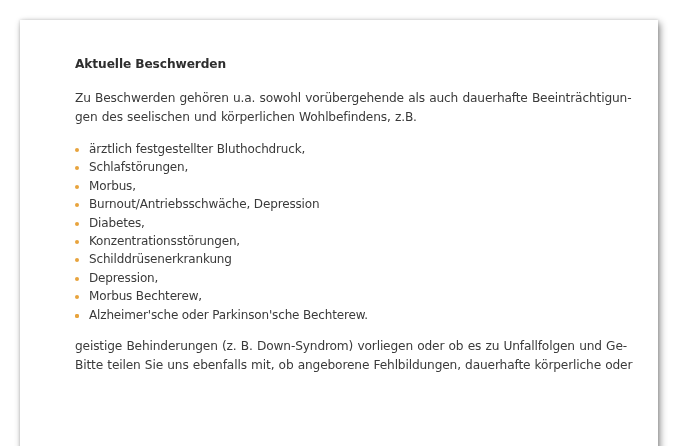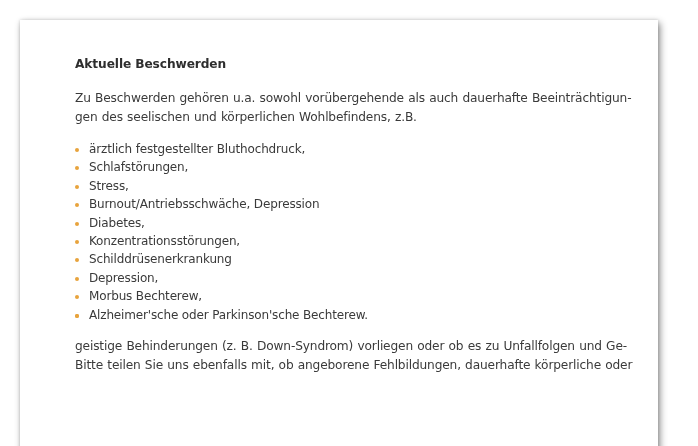--- a/index.html
+++ b/index.html
@@ -69,21 +69,21 @@
   <h2 class="title">Aktuelle Beschwerden</h2>
 
   <p class="para intro">
     <span class="line">Zu Beschwerden gehören u.a. sowohl vorübergehende als auch dauerhafte Beeinträchtigun-</span>
     <span class="line">gen des seelischen und körperlichen Wohlbefindens, z.B.</span>
   </p>
 
   <ul class="list">
     <li><span class="dot"></span><span>ärztlich festgestellter Bluthochdruck,</span></li>
     <li><span class="dot"></span><span>Schlafstörungen,</span></li>
-    <li><span class="dot"></span><span>Stress,</span></li>
+    <li><span class="dot"></span><span>Morbus,</span></li>
     <li><span class="dot"></span><span>Burnout/Antriebsschwäche, Depression</span></li>
     <li><span class="dot"></span><span>Diabetes,</span></li>
     <li><span class="dot"></span><span>Konzentrationsstörungen,</span></li>
     <li><span class="dot"></span><span>Schilddrüsenerkrankung</span></li>
     <li><span class="dot"></span><span>Depression,</span></li>
     <li><span class="dot"></span><span>Morbus Bechterew,</span></li>
     <li><span class="dot"></span></li>
     <li><span class="dot"></span><span>Alzheimer'sche oder Parkinson'sche Bechterew.</span></li>
   </ul>
 

